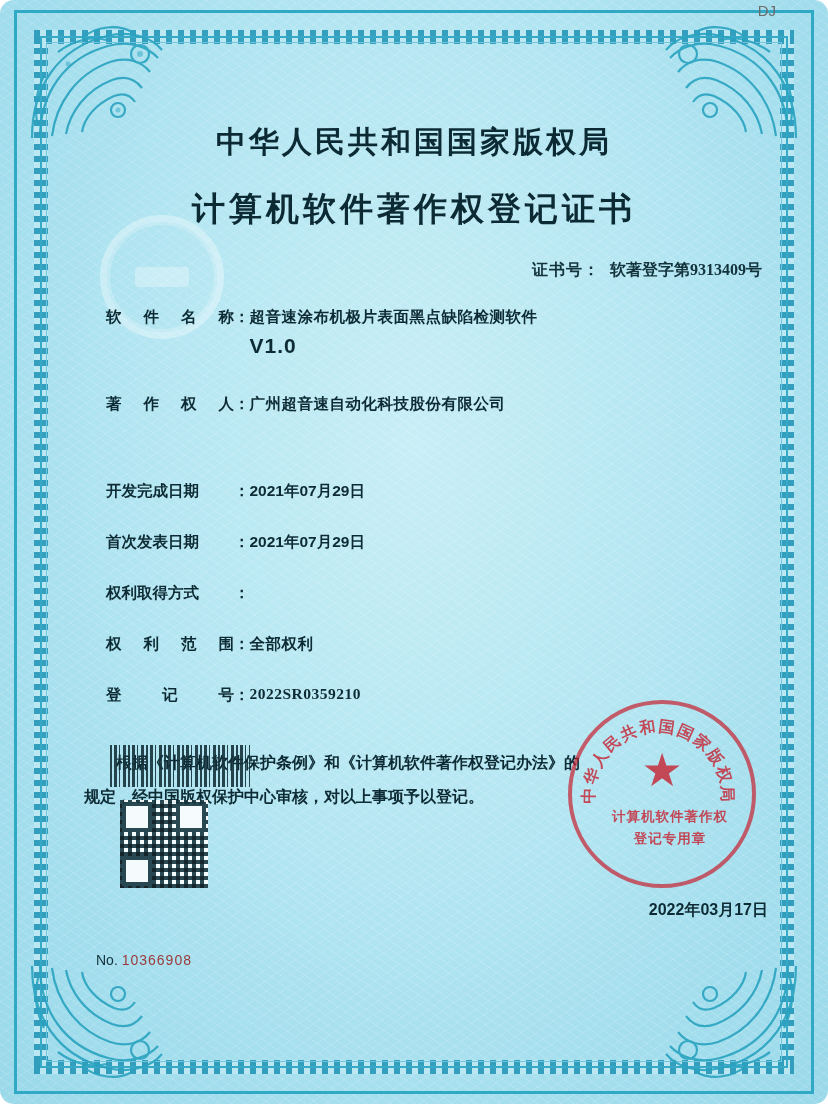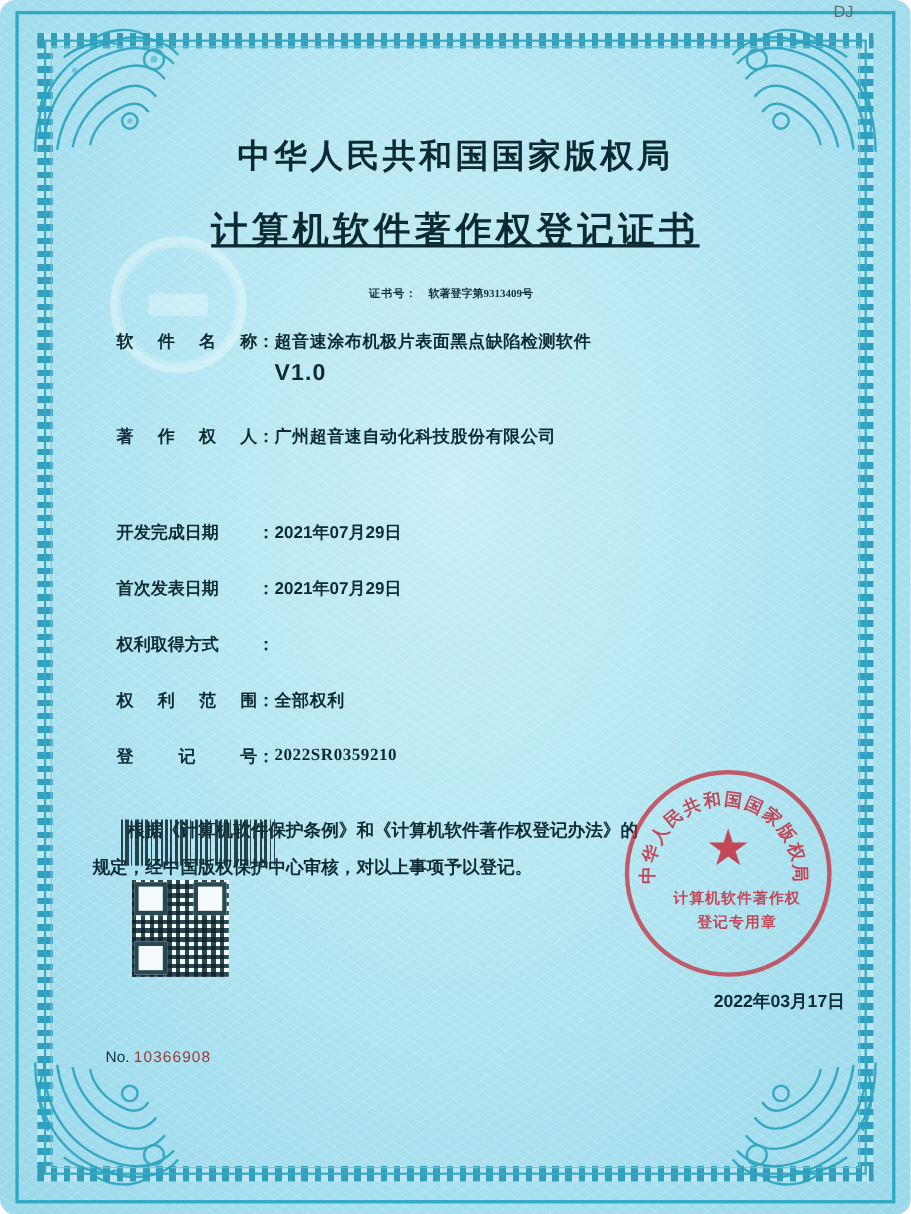--- a/index.html
+++ b/index.html
@@ -116,28 +116,27 @@
     color: #0c2a33;
     margin-top: 62px;
   }
   .title-sub {
     text-align: center;
     font-size: 33px;
     font-weight: bold;
     letter-spacing: 4px;
     color: #0c2a33;
     margin-top: 24px;
-    text-decoration: underline;
   }
 
   .cert-no-line {
-    text-align: center;
+    text-align: right;
     margin-top: 28px;
     padding-right: 8px;
-    font-size: 10px;
+    font-size: 16px;
     color: #12323c;
     font-weight: bold;
   }
   .cert-no-line .label { letter-spacing: 1px; }
   .cert-no-line .value { margin-left: 10px; letter-spacing: 0px; }
 
   .rows {
     margin-top: 26px;
     padding-left: 48px;
     padding-right: 10px;

